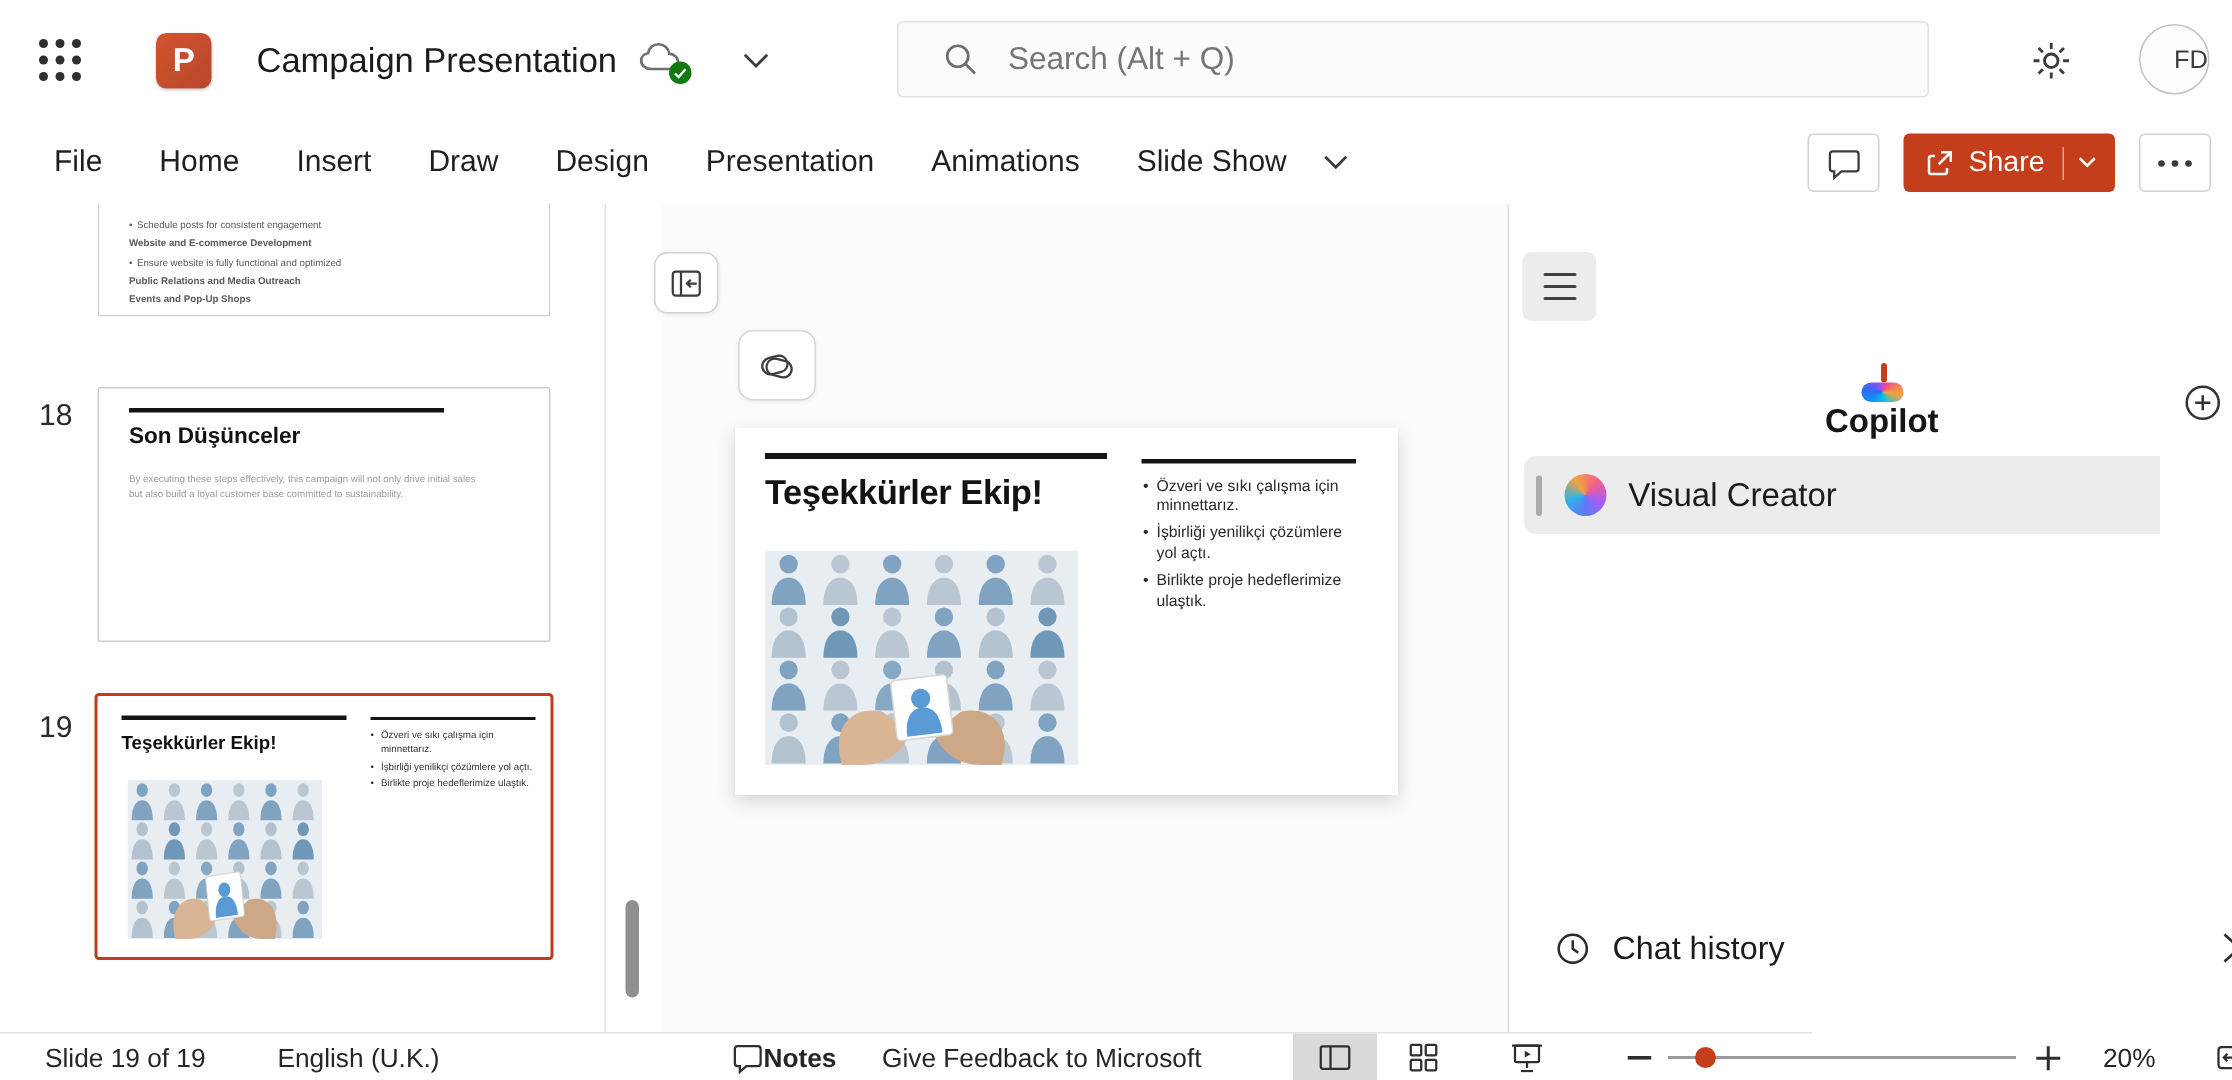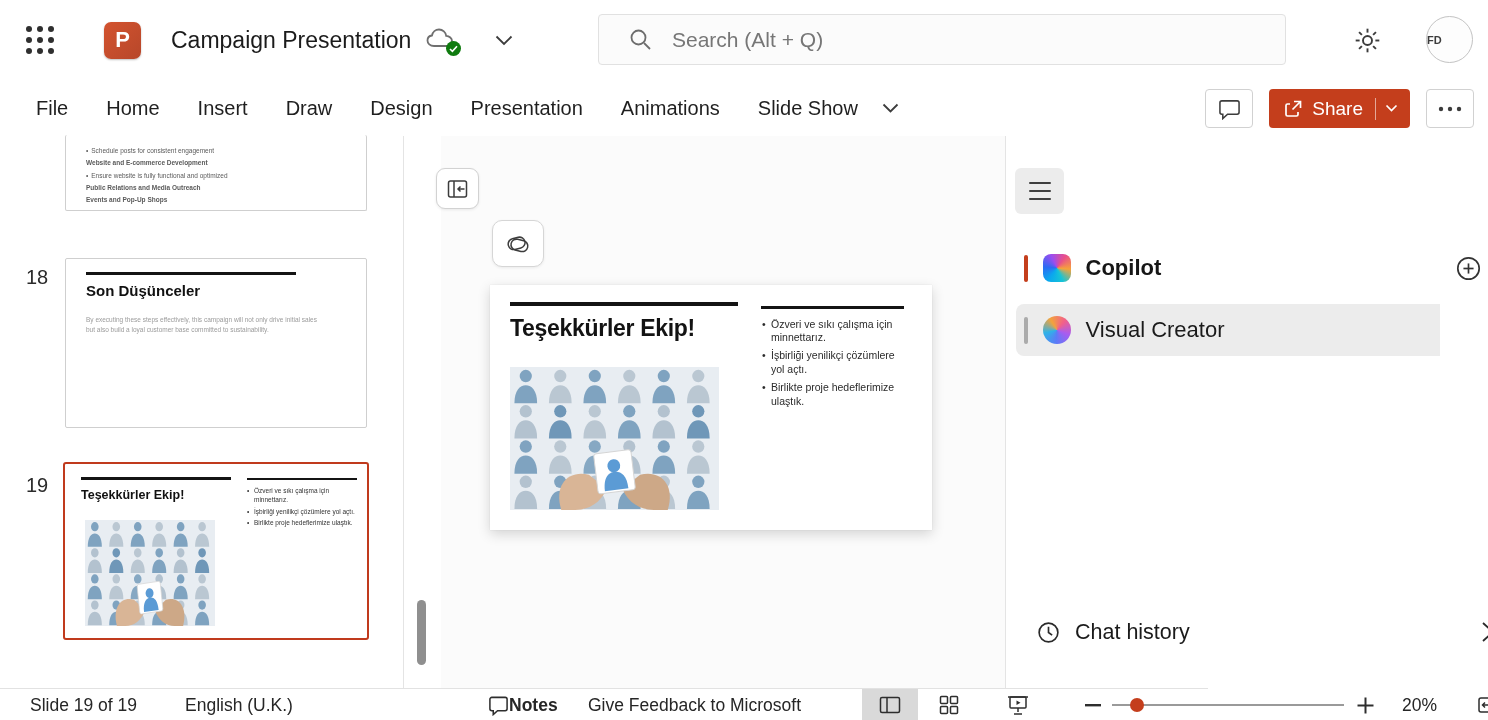--- a/index.html
+++ b/index.html
@@ -14,21 +14,21 @@
   .pptlogo { margin-left:50px; width:37px; height:37px; border-radius:7px; background:linear-gradient(135deg,#d3532f,#b7472a); color:#fff; font-weight:bold; font-size:22px; display:flex; align-items:center; justify-content:center; box-shadow:0 1px 2px rgba(0,0,0,.25); }
   .doctitle { margin-left:30px; font-size:23px; font-weight:500; color:#1b1b1b; white-space:nowrap; }
   .cloudsave { margin-left:14px; position:relative; width:34px; height:26px; }
   .cloudsave .check { position:absolute; right:-2px; bottom:-3px; width:15px; height:15px; border-radius:50%; background:#0f7b0f; display:flex; align-items:center; justify-content:center; }
   .title-chevron { margin-left:36px; }
   .searchbox { position:absolute; left:598px; top:14px; width:688px; height:51px; background:#fbfbfb; border:1px solid #e1e1e1; border-radius:4px; display:flex; align-items:center; }
   .searchbox .mag { margin-left:30px; }
   .searchbox input { flex:1; height:100%; border:none; outline:none; background:transparent; font-size:21px; color:#333; padding-left:20px; font-family:inherit; }
   .searchbox input::placeholder { color:#767676; }
   .gearbtn { position:absolute; left:1350px; top:24px; width:34px; height:32px; display:flex; align-items:center; justify-content:center; cursor:pointer; background:none; border:none; }
-  .avatar { position:absolute; left:1426px; top:16px; width:47px; height:47px; border-radius:50%; background:#fdfdfd; border:1.5px solid #c3c3c3; display:flex; align-items:center; justify-content:flex-start; font-size:11px; font-weight:700; color:#3c3c3c; cursor:pointer; }
+  .avatar { position:absolute; left:1426px; top:16px; width:47px; height:47px; border-radius:50%; background:#fdfdfd; border:1.5px solid #c3c3c3; display:flex; align-items:center; justify-content:flex-end; font-size:17px; font-weight:400; color:#3c3c3c; cursor:pointer; }
 
   
   .ribbon { position:absolute; left:0; top:80px; width:1488px; height:56px; background:#fff; display:flex; align-items:center; }
   .ribbon .tabs { display:flex; align-items:center; gap:38px; margin-left:36px; }
   .ribbon .tab { font-size:20px; color:#1f1f1f; cursor:pointer; white-space:nowrap; }
   .ribbon .tab-chevron { margin-left:-14px; }
   .ribbon-right { position:absolute; right:14px; top:9px; display:flex; align-items:center; gap:16px; }
   .iconbtn { height:39px; min-width:48px; border:1px solid #d1d1d1; border-radius:4px; background:#fff; display:flex; align-items:center; justify-content:center; cursor:pointer; }
   .sharebtn { height:39px; border:none; border-radius:4px; background:#c43e1c; color:#fff; display:flex; align-items:center; padding:0 12px 0 14px; gap:9px; cursor:pointer; font-family:inherit; }
   .sharebtn .lbl { font-size:19px; }
@@ -71,21 +71,21 @@
   .slide-col li { font-size:10.5px; line-height:1.32; color:#2a2a2a; position:relative; padding-left:10px; margin-bottom:4px; cursor:text; }
   .slide-col li::before { content:"•"; position:absolute; left:1px; }
   .slide-image { position:absolute; left:20px; top:82px; width:209px; height:143px; cursor:pointer; }
   .t19-image { position:absolute; left:20px; top:56px; width:130px; height:106px; }
 
   
   .menu-btn { position:absolute; left:9px; top:32px; width:49px; height:46px; background:#ececec; border-radius:6px; display:flex; flex-direction:column; justify-content:center; gap:6px; align-items:center; cursor:pointer; border:none; }
   .menu-btn i { display:block; width:22px; height:2px; background:#3f3f3f; border-radius:1px; }
   .co-row { position:absolute; left:0; width:482px; height:52px; display:flex; align-items:center; cursor:pointer; }
   .co-row .accent { width:3.5px; height:27px; border-radius:2px; margin-left:18px; }
-  .row-copilot { top:106px; }
+  .row-copilot { top:106px;flex-direction:column; }
   .row-copilot .accent { background:#c43e1c; }
   .row-copilot .lbl { font-size:22px; font-weight:600; color:#161616; margin-left:15px; }
   .copilot-logo { width:28px; height:28px; border-radius:8px; margin-left:15px;
     background:conic-gradient(from 215deg,#0aa8ee,#2b6bf3,#9b4df0,#e94f8a,#f6a23b,#17c4d6,#0aa8ee); }
   .newchat { position:absolute; right:6px; top:13px; width:27px; height:27px; cursor:pointer; }
   .row-vc { top:168px; background:#ececec; border-radius:8px 0 0 8px; left:10px; width:424px; }
   .row-vc .accent { background:#ababab; margin-left:8px; }
   .vc-logo { width:28px; height:28px; border-radius:50%; margin-left:15px;
     background:conic-gradient(from 40deg,#f2608a,#a85cf0,#5b7bf7,#2fb2e8,#f2a33c,#f2608a); }
   .row-vc .lbl { font-size:22px; color:#1b1b1b; margin-left:15px; }

